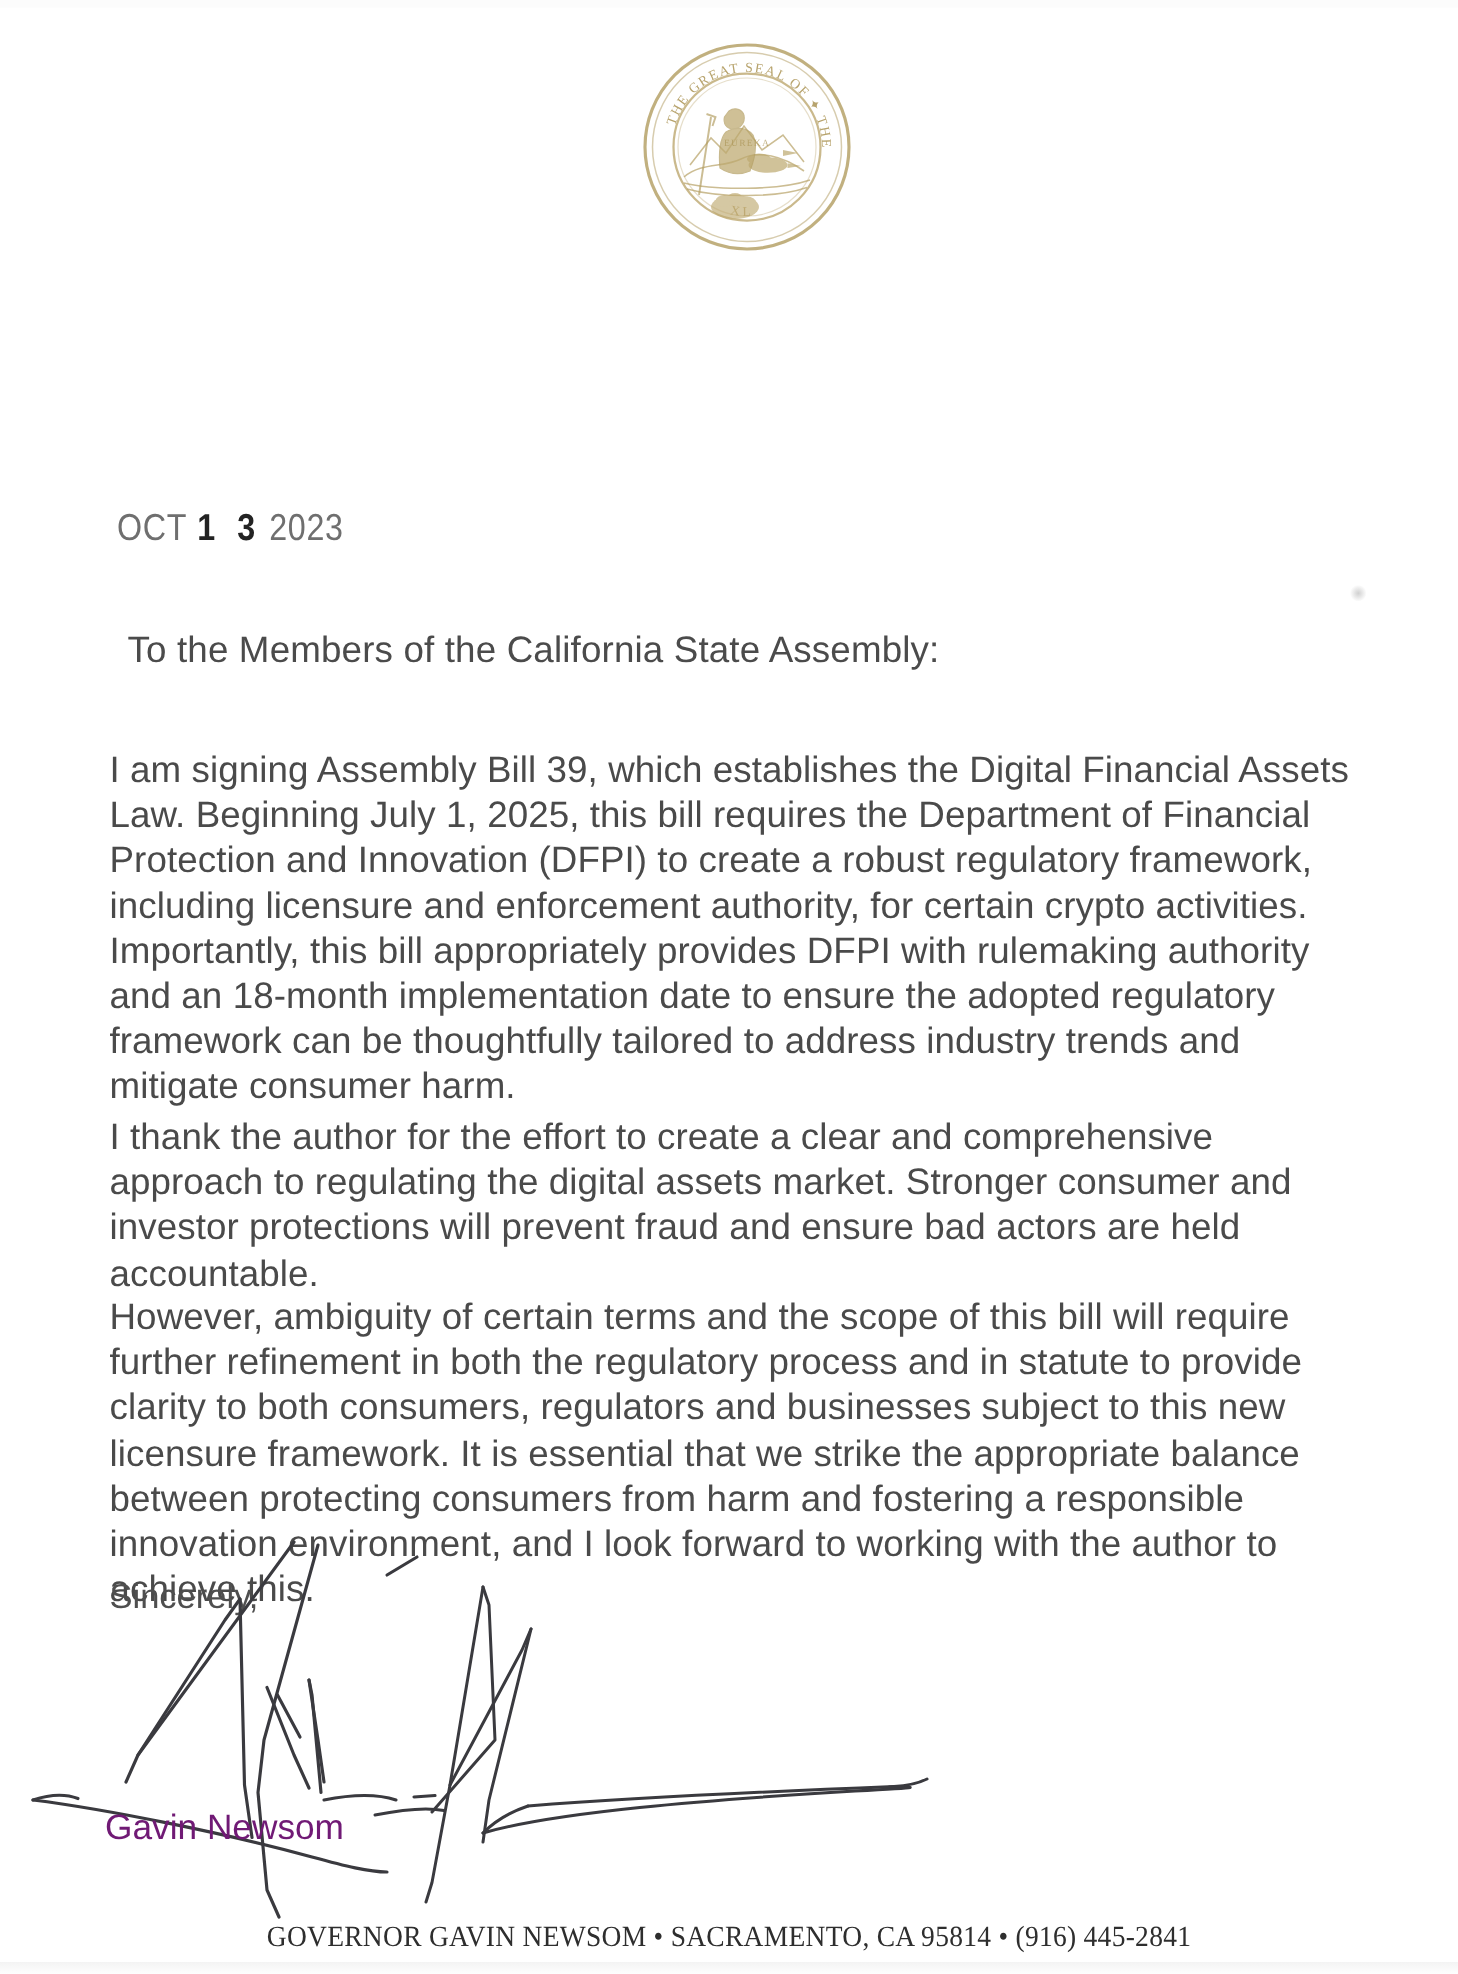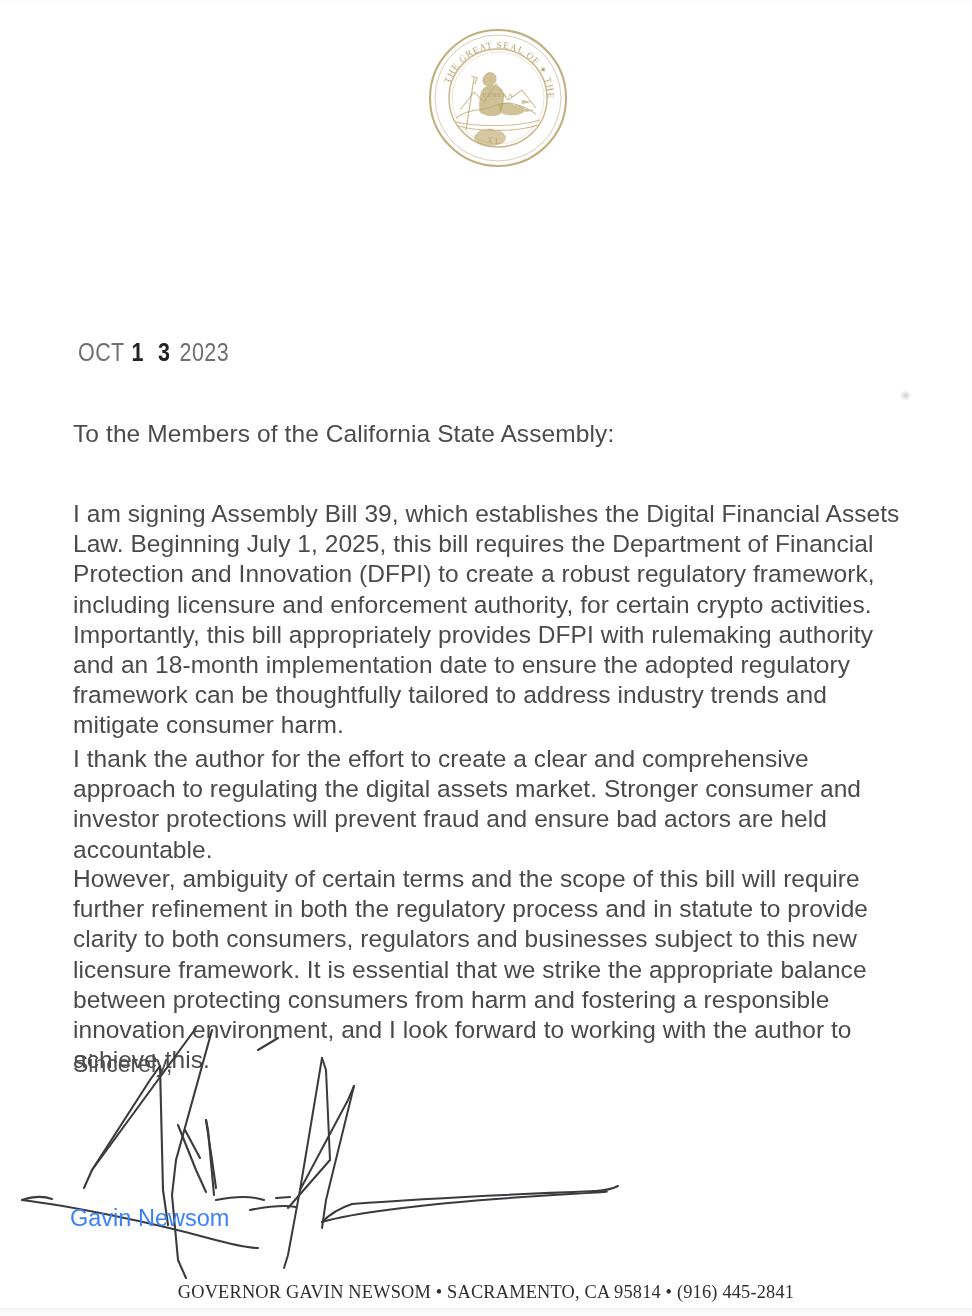--- a/index.html
+++ b/index.html
@@ -59,21 +59,21 @@
     color: #232323;
     font-weight: bold;
     letter-spacing: 5px;
     margin: 0 4px 0 8px;
   }
   .date-stamp .dsyear { color: #6f6f6f; margin-left: 2px; }
 
   
   .salutation {
     position: absolute;
-    left: 73px;
+    left: 85px;
     top: 420px;
     font-size: 24.5px;
     color: #4b4b4b;
     letter-spacing: 0.1px;
     white-space: nowrap;
   }
   .body-block {
     position: absolute;
     left: 73px;
     width: 845px;
@@ -93,21 +93,21 @@
     left: 73px;
     top: 1051px;
     font-size: 23px;
     color: #4f4f4f;
   }
   .signer-name {
     position: absolute;
     left: 70px;
     top: 1205px;
     font-size: 23.5px;
-    color: #3b82f6;
+    color: #701a75;
   }
 
   
   .signature {
     position: absolute;
     left: 0;
     top: 1010px;
     width: 972px;
     height: 275px;
     pointer-events: none;

